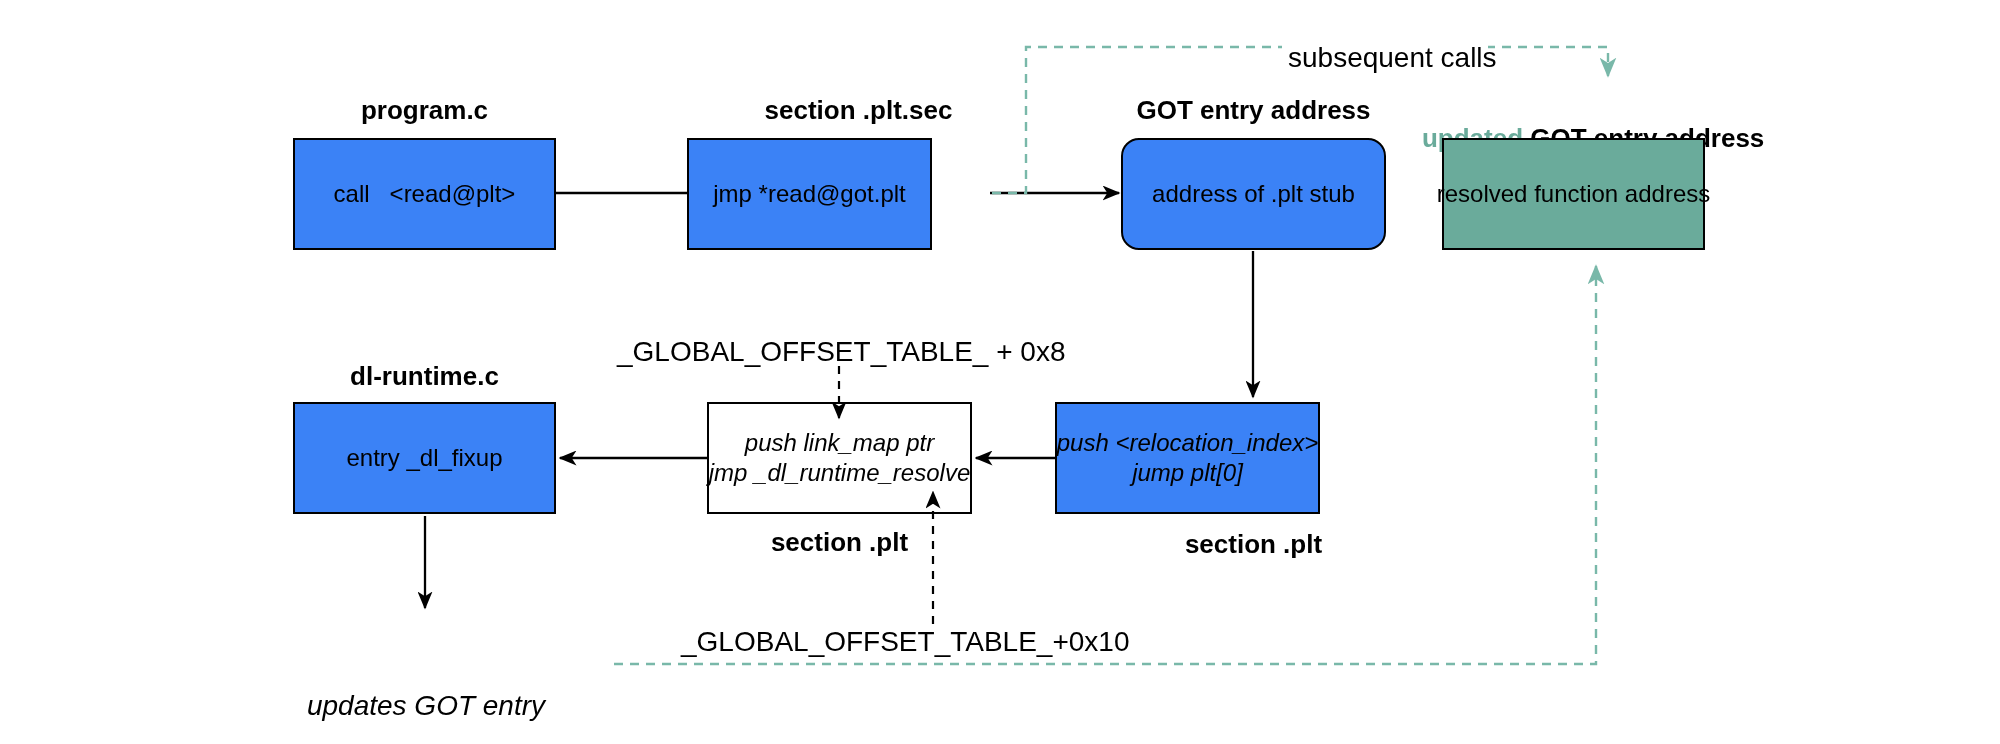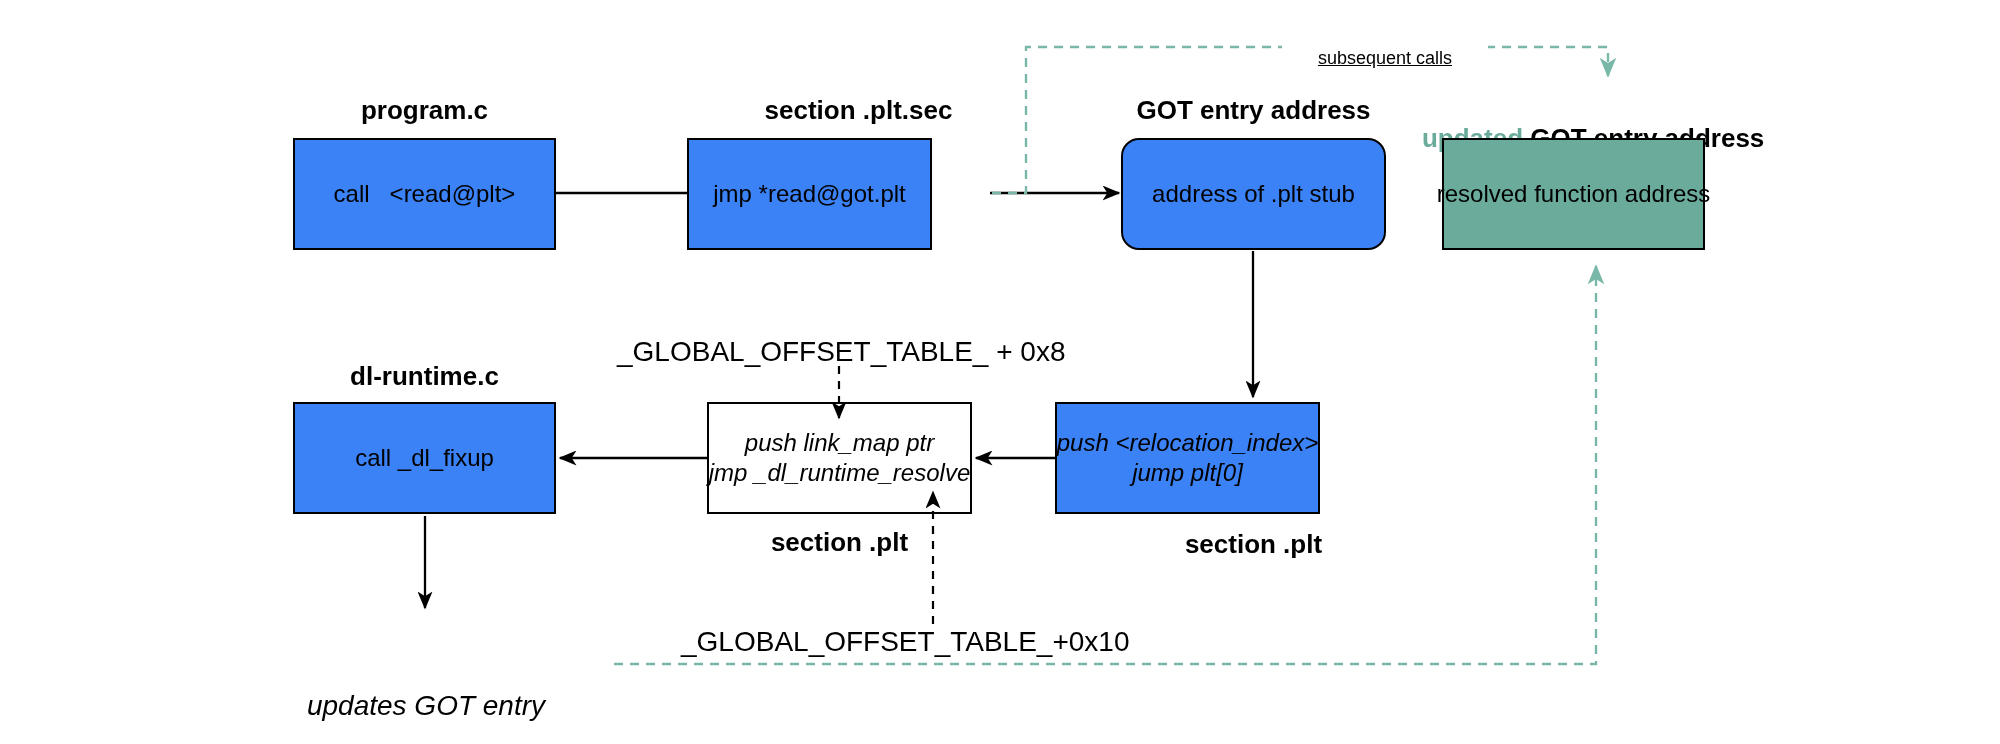--- a/index.html
+++ b/index.html
@@ -91,28 +91,28 @@
   <div class="node" style="left:687px; top:138px; width:245px; height:112px;align-items:center;">
     <span>jmp *read@got.plt</span>
   </div>
   <div class="node" style="left:1121px; top:138px; width:265px; height:112px;border-radius:18px;">
     <span>address of .plt stub</span>
   </div>
   <div class="node" style="left: 1442px; top: 138px; width: 263px; height: 112px; background-color: rgb(106, 171, 155);">
     <span>resolved function address</span>
   </div>
 
-  <div class="float-label on-line" style="left:1282px; top:42px; width:194px; font-size:18px; line-height:32px;text-decoration:underline;">subsequent calls</div>
+  <div class="float-label on-line" style="left:1282px; top:42px; width:194px; font-size:28px; line-height:32px;">subsequent calls</div>
 
   <div class="box-title" style="left:293px; top:362px; width:263px;">dl-runtime.c</div>
   <div class="box-title" style="left:707px; top:528px; width:265px;">section .plt</div>
   <div class="box-title" style="left:1121px; top:530px; width:265px;">section .plt</div>
 
   <div class="node" style="left:293px; top:402px; width:263px; height:112px;">
-    <span>call _dl_fixup</span>
+    <span>entry _dl_fixup</span>
   </div>
   <div class="node transparent two-line" style="left:707px; top:402px; width:265px; height:112px; flex-direction:column;">
     <div>push link_map ptr</div>
     <div>jmp _dl_runtime_resolve</div>
   </div>
   <div class="node two-line" style="left:1055px; top:402px; width:265px; height:112px; flex-direction:column;">
     <div>push &lt;relocation_index&gt;</div>
     <div>jump plt[0]</div>
   </div>
 

